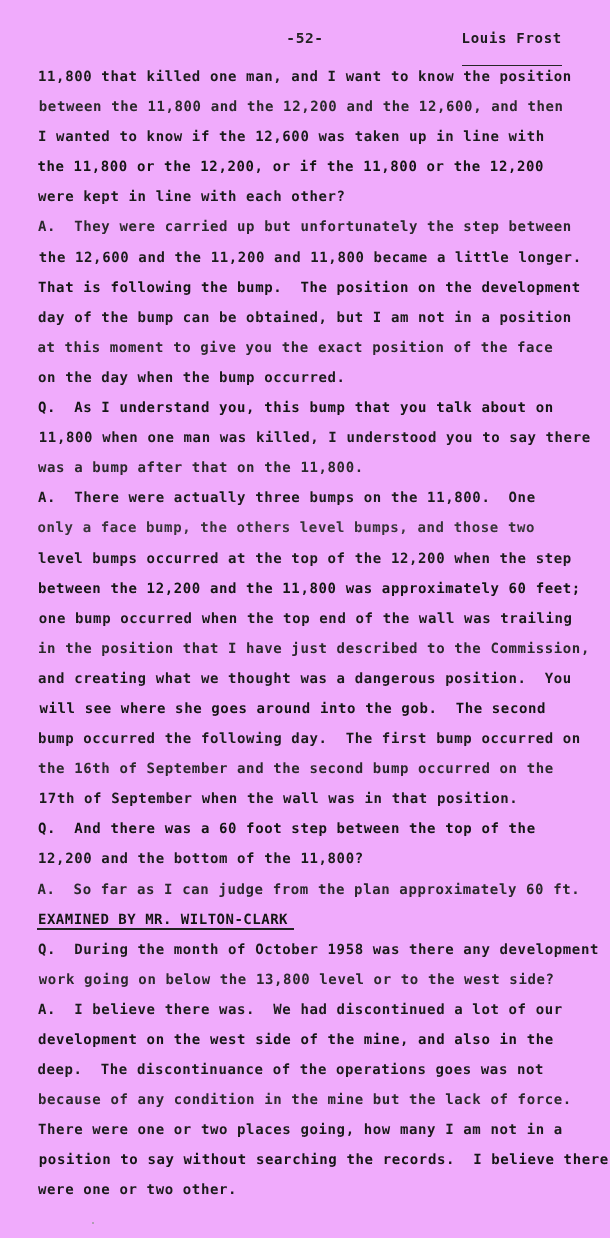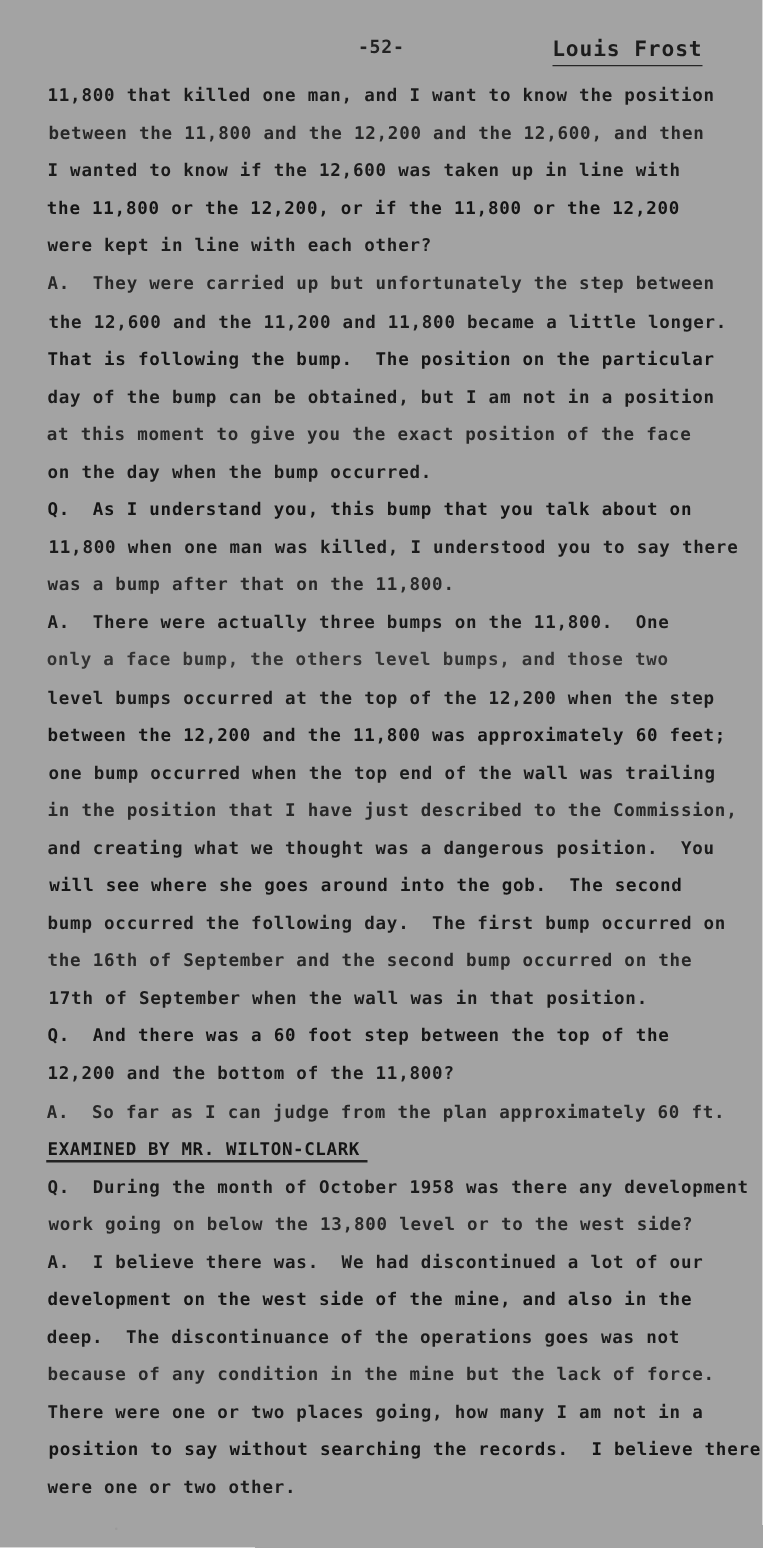--- a/index.html
+++ b/index.html
@@ -12,21 +12,21 @@
     height: 1238px;
     position: relative;
     overflow: hidden;
     font-family: "DejaVu Sans Mono", "Liberation Mono", monospace;
     color: #1a1a1a;
   }
 
   .page {
     position: absolute;
     inset: 0;
-    background: #a3a3a3;
+    background: #f0abfc;
   }
 
   
   .header {
     position: absolute;
     top: 30px;
     left: 0;
     width: 610px;
     height: 26px;
   }
@@ -38,25 +38,25 @@
     text-align: center;
     font-size: 14.5px;
     letter-spacing: 0.6px;
     font-weight: 600;
     color: #232323;
   }
   .witness-name {
     position: absolute;
     right: 48px;
     top: 0;
-    font-size: 17px;
+    font-size: 14px;
     letter-spacing: 0.7px;
     font-weight: 600;
     color: #1d1d1d;
-    padding-bottom: 2px;
+    padding-bottom: 19px;
     border-bottom: 1.6px solid #262626;
   }
 
   
   .body-text {
     position: absolute;
     top: 62px;
     left: 38px;
     width: 552px;
   }
@@ -123,21 +123,21 @@
 
   <div class="body-text">
 
     <div class="line ink-a">11,800 that killed one man, and I want to know the position</div>
     <div class="line ink-b shift-1">between the 11,800 and the 12,200 and the 12,600, and then</div>
     <div class="line ink-a">I wanted to know if the 12,600 was taken up in line with</div>
     <div class="line ink-c shift-2">the 11,800 or the 12,200, or if the 11,800 or the 12,200</div>
     <div class="line ink-a">were kept in line with each other?</div>
     <div class="line ink-b">A.  They were carried up but unfortunately the step between</div>
     <div class="line ink-a shift-1">the 12,600 and the 11,200 and 11,800 became a little longer.</div>
-    <div class="line ink-c">That is following the bump.  The position on the particular</div>
+    <div class="line ink-c">That is following the bump.  The position on the development</div>
     <div class="line ink-a">day of the bump can be obtained, but I am not in a position</div>
     <div class="line ink-b shift-2">at this moment to give you the exact position of the face</div>
     <div class="line ink-a">on the day when the bump occurred.</div>
     <div class="line ink-c">Q.  As I understand you, this bump that you talk about on</div>
     <div class="line ink-a shift-1">11,800 when one man was killed, I understood you to say there</div>
     <div class="line ink-b">was a bump after that on the 11,800.</div>
     <div class="line ink-a">A.  There were actually three bumps on the 11,800.  One</div>
     <div class="line ink-d shift-2">only a face bump, the others level bumps, and those two</div>
     <div class="line ink-a">level bumps occurred at the top of the 12,200 when the step</div>
     <div class="line ink-c">between the 12,200 and the 11,800 was approximately 60 feet;</div>

